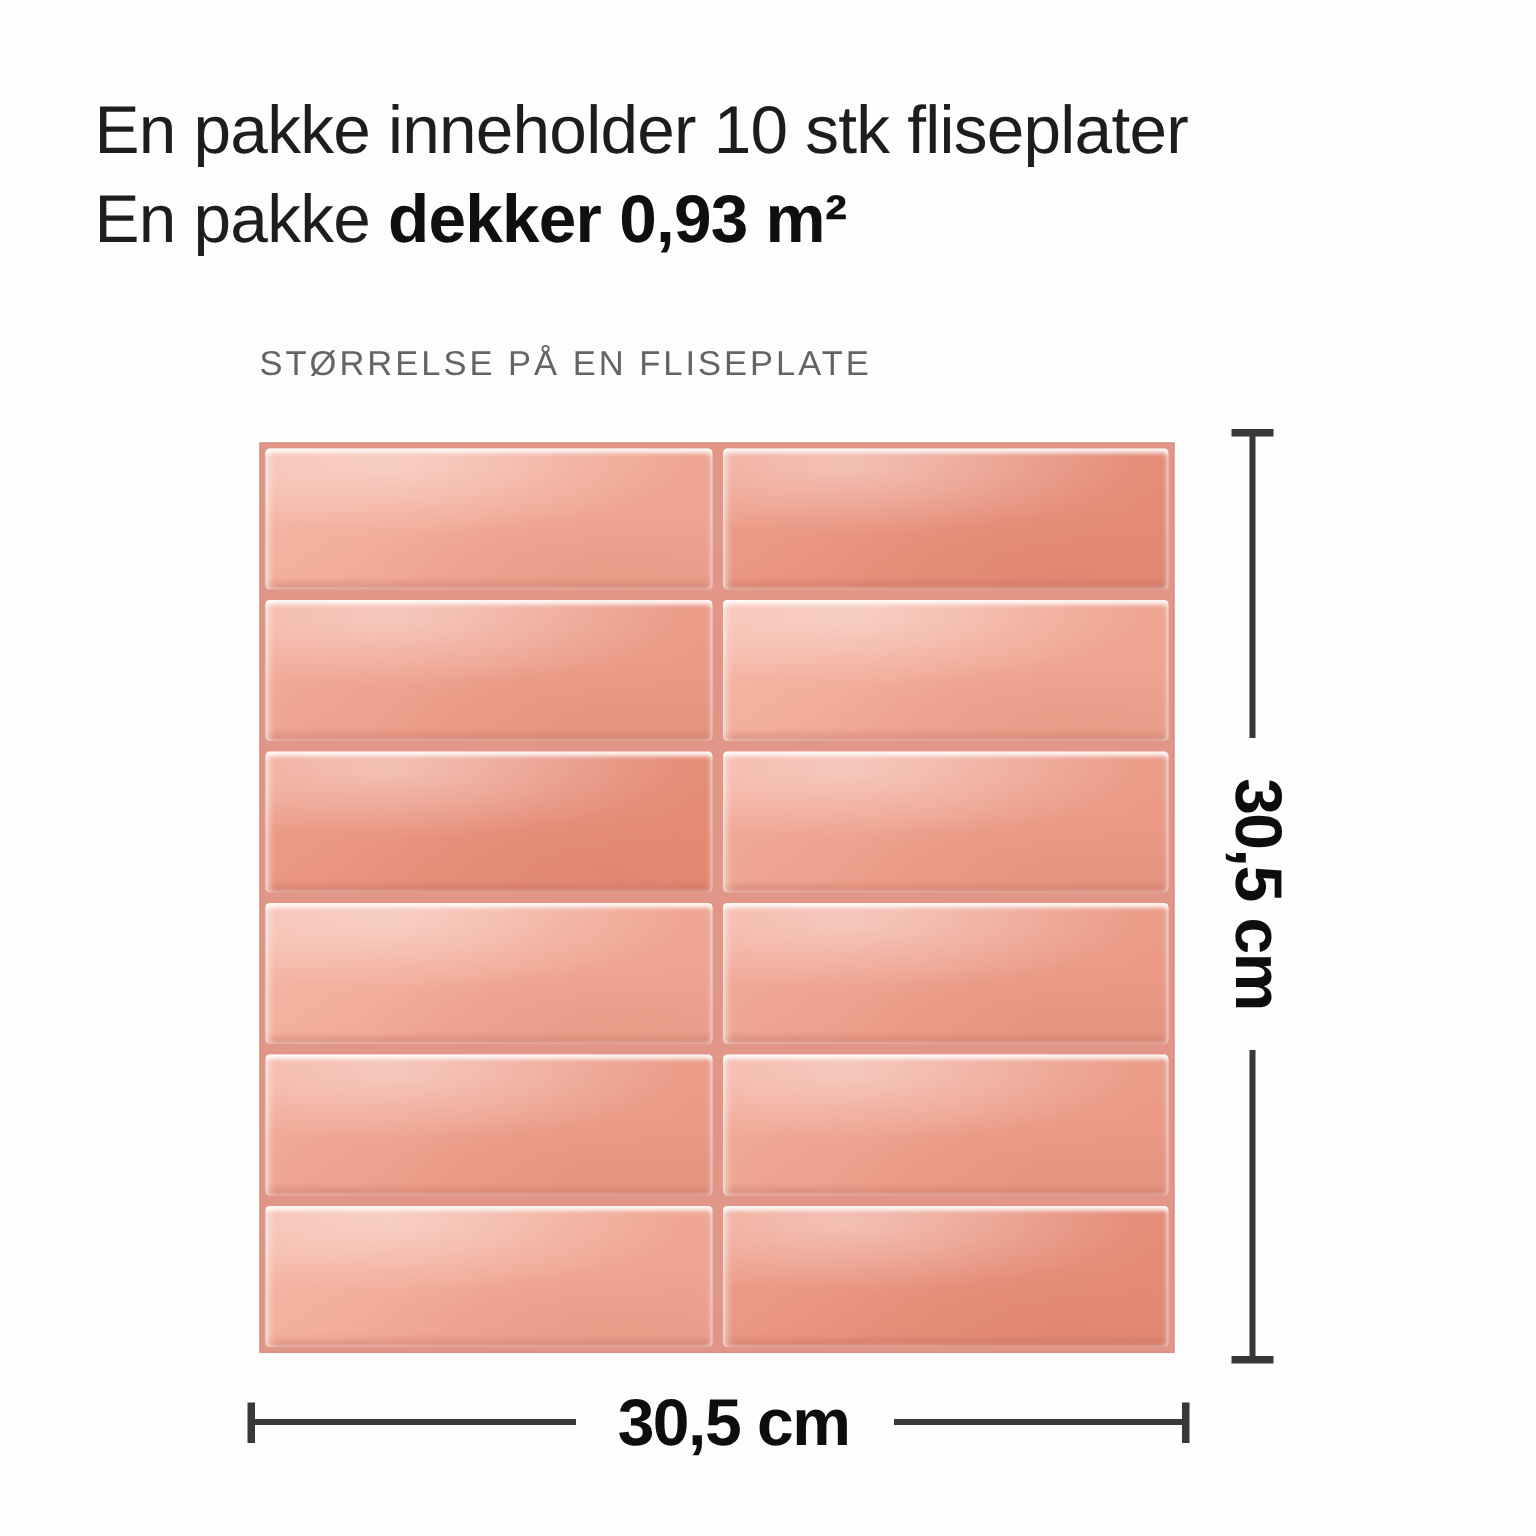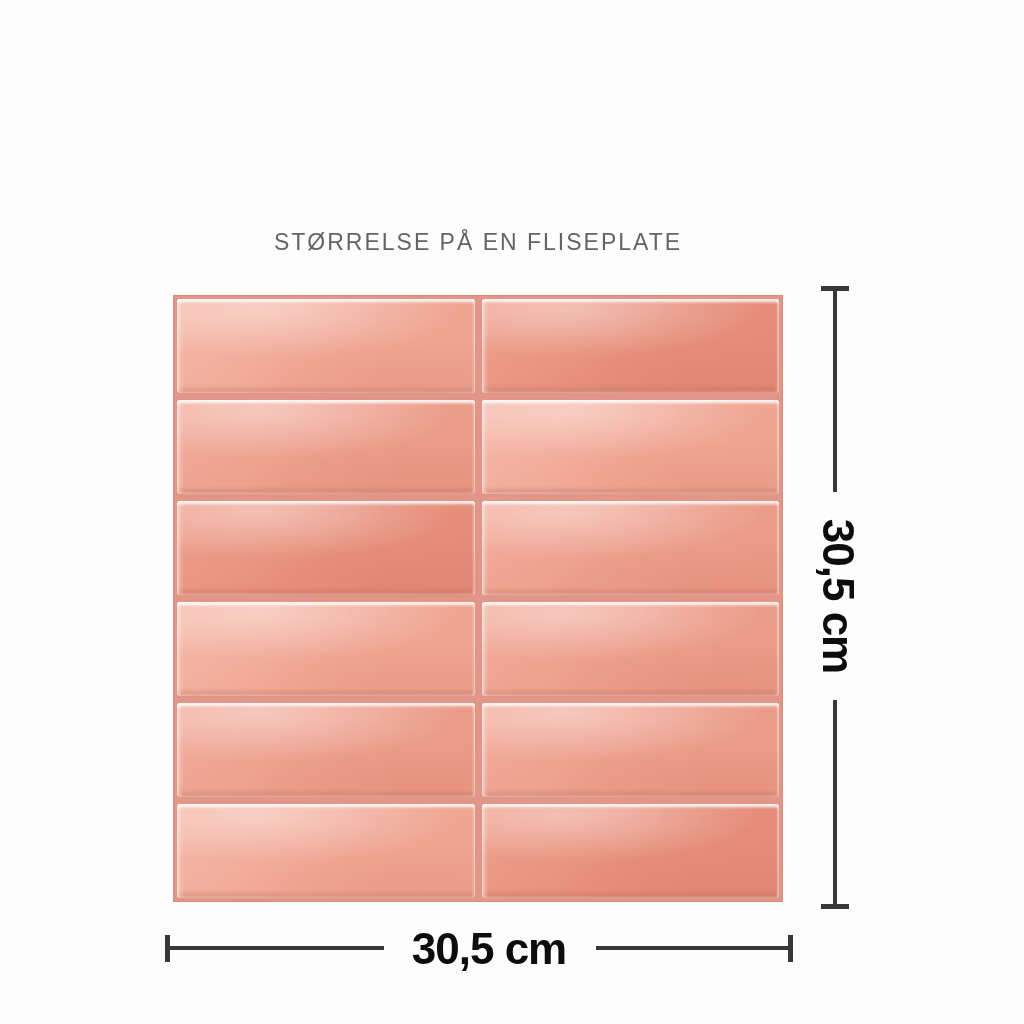--- a/index.html
+++ b/index.html
@@ -5,21 +5,21 @@
   html,body{margin:0;padding:0;}
   body{width:1024px;height:1024px;background:#fdfdfd;font-family:"Liberation Sans","DejaVu Sans",sans-serif;}
   .stage{position:relative;width:1024px;height:1024px;background:#fdfdfd;overflow:hidden;}
 
   
   .heading{position:absolute;left:63px;top:57px;font-size:45px;line-height:59px;
            letter-spacing:-0.5px;color:#1d1d1d;white-space:nowrap;}
   .heading strong{font-weight:700;color:#0f0f0f;}
 
   
-  .subtitle{position:absolute;left:173px;top:229px;width:610px;text-align:center;
+  .subtitle{position:absolute;left:173px;top:229px;width:610px;text-align:left;
             font-size:23px;letter-spacing:2px;color:#646464;white-space:nowrap;}
 
   
   .panel{position:absolute;left:173px;top:295px;width:610px;height:607px;box-sizing:border-box;
          background:var(--grout,#e19687);border:1px solid #d88e7d;padding:3px;
          display:grid;grid-template-columns:1fr 1fr;grid-template-rows:repeat(6,1fr);gap:7px;}
   .tile{position:relative;border-radius:3px;overflow:hidden;
         box-shadow:inset 0 3px 3px rgba(255,255,255,.85),
                    inset 3px 0 4px rgba(255,255,255,.5),
                    inset -2px 0 3px rgba(255,255,255,.35),
@@ -45,20 +45,24 @@
   .dim-label{position:absolute;font-weight:700;font-size:44px;color:#0d0d0d;
              letter-spacing:-1px;white-space:nowrap;}
   .vlabel{left:838px;top:596px;transform:translate(-50%,-50%) rotate(90deg);}
   .hlabel{left:489px;top:949px;transform:translate(-50%,-50%);}
 </style>
 </head>
 <body>
 
 <div class="stage">
 
+  <div class="heading">
+    <div>En pakke inneholder 10 stk fliseplater</div>
+    <div><span>En pakke </span><strong>dekker 0,93 m²</strong></div>
+  </div>
 
   <div class="subtitle">STØRRELSE PÅ EN FLISEPLATE</div>
 
   <div class="panel">
       <div class="tile tone-light"></div>
       <div class="tile tone-dark"></div>
       <div class="tile tone-mid"></div>
       <div class="tile tone-light"></div>
       <div class="tile tone-dark"></div>
       <div class="tile tone-mid"></div>

